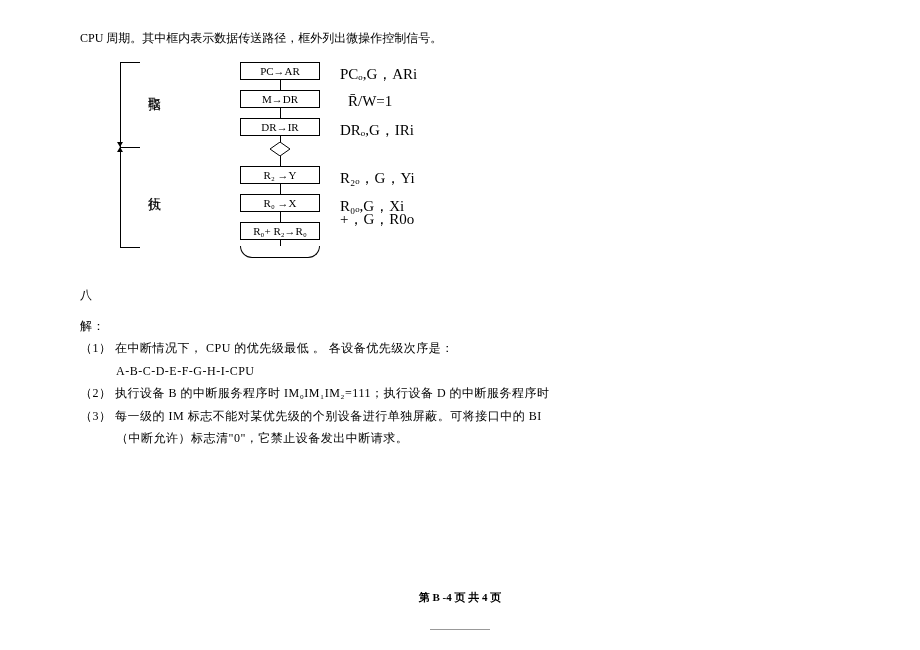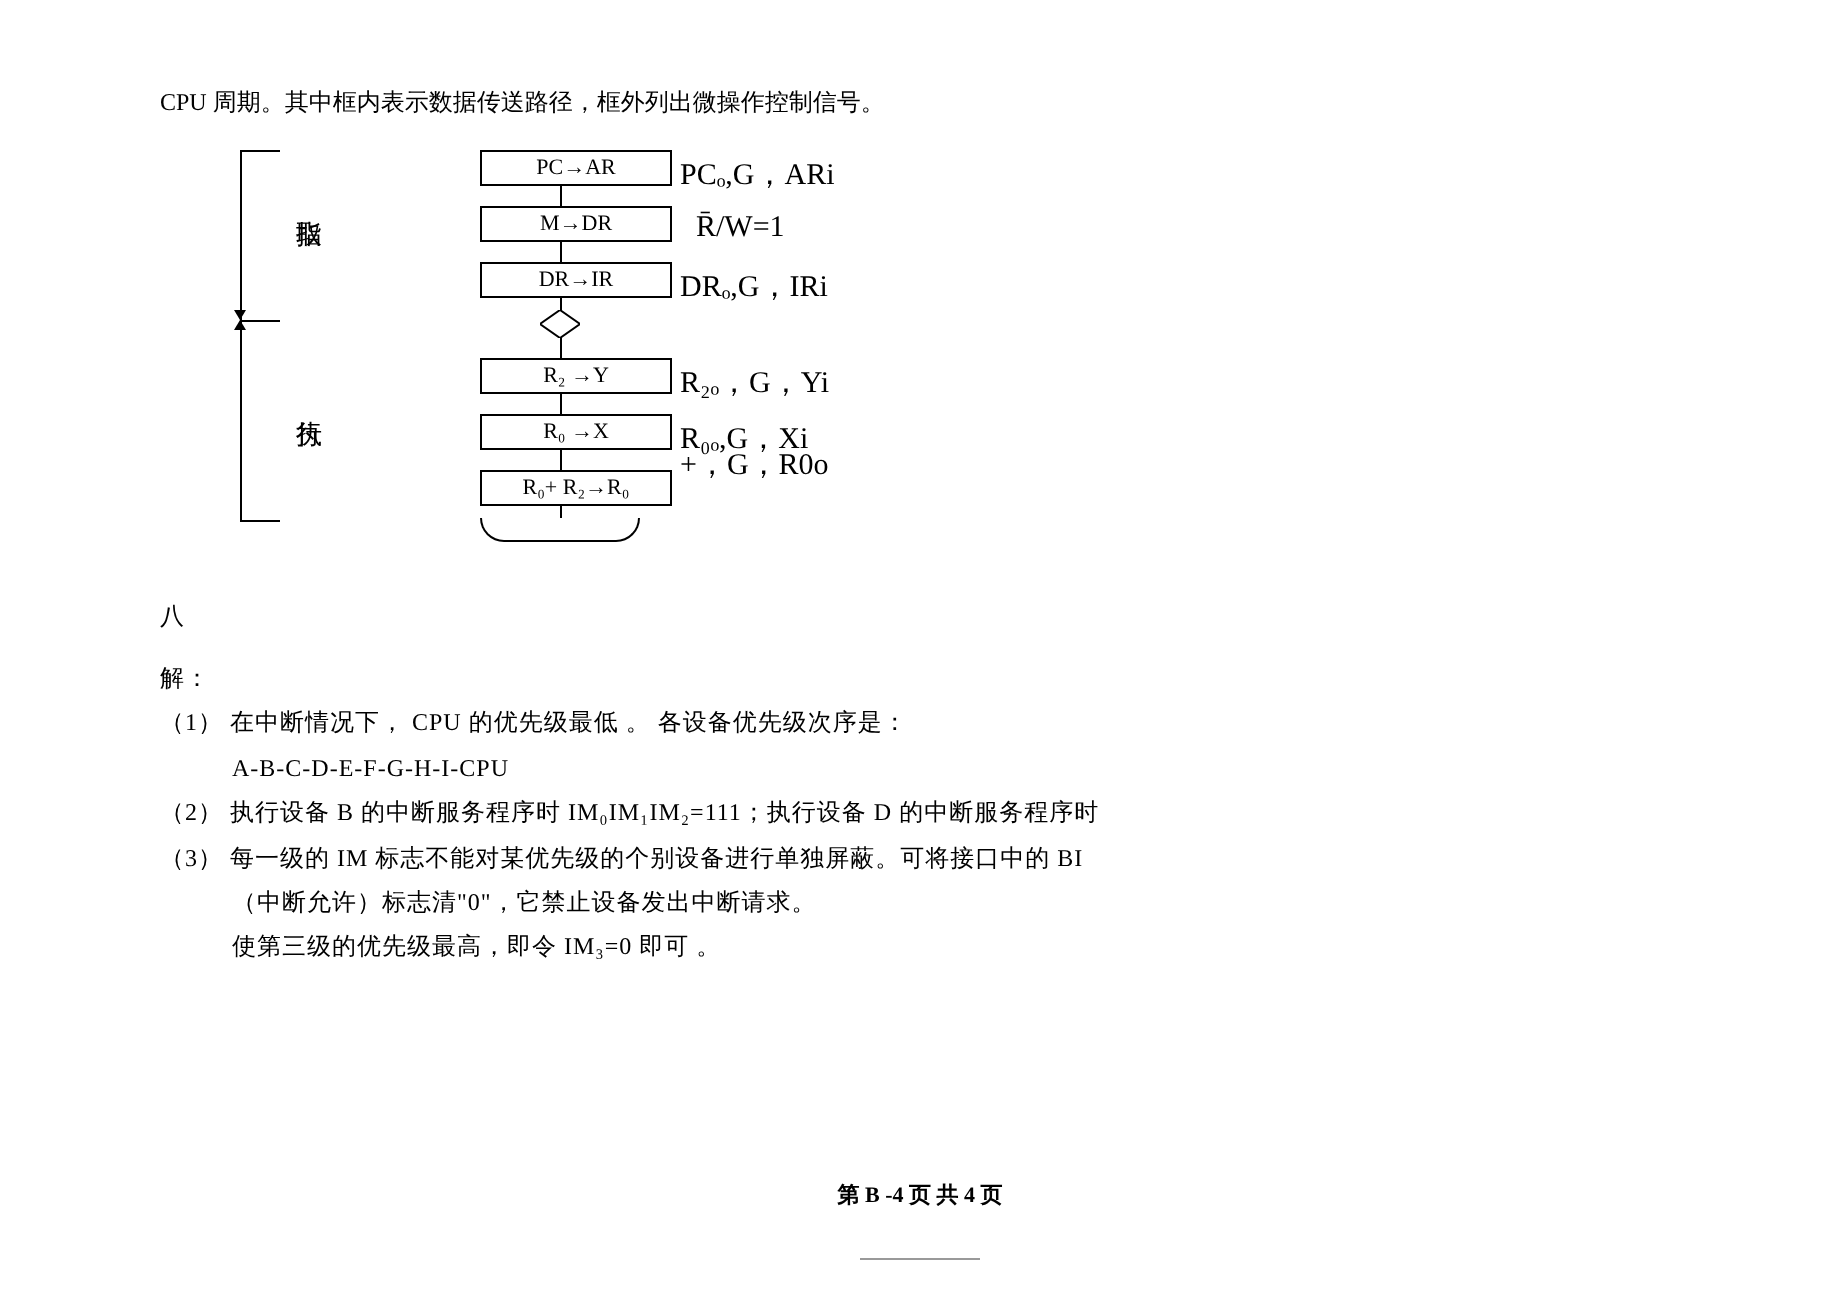--- a/index.html
+++ b/index.html
@@ -1,21 +1,21 @@
 <!DOCTYPE html>
 <html><head>
 <meta charset="utf-8">
 <style>
   * { margin: 0; padding: 0; box-sizing: border-box; }
   body { width: 920px; height: 650px; background: #fff; font-family: "SimSun", serif; font-size: 12px; color: #000; position: relative; }
-  .page { padding: 43px 80px; }
+  .page { padding: 30px 80px; }
   .intro { margin-bottom: 15px; }
   .flowchart-area { position: relative; height: 200px; margin-left: 30px; }
   .phase-label { position: absolute; left: 35px; writing-mode: vertical-rl; text-orientation: upright; font-size: 13px; }
-  .box { position: absolute; border: 1px solid #000; width: 96px; height: 18px; text-align: center; line-height: 16px; font-size: 11px; background: #fff; }
+  .box { position: absolute; border: 1px solid #000; width: 80px; height: 18px; text-align: center; line-height: 16px; font-size: 11px; background: #fff; }
   .annotation { position: absolute; font-size: 15px; }
   .diamond { position: absolute; width: 20px; height: 14px; }
   .diamond svg { width: 100%; height: 100%; }
   .vline { position: absolute; width: 1px; background: #000; }
   .end-shape { position: absolute; width: 80px; height: 12px; border: 1px solid #000; border-top: none; border-radius: 0 0 40px 40px; }
   .section-eight { margin-top: 25px; margin-left: 0; }
   .answers { margin-top: 12px; }
   .ans-line { margin-bottom: 2px; line-height: 1.7; letter-spacing: 0.5px; }
   .ans-indent { padding-left: 36px; }
   .footer { position: absolute; bottom: 45px; width: 100%; text-align: center; font-size: 11px; font-weight: bold; }
@@ -72,18 +72,17 @@
 
   <div class="section-eight">八</div>
 
   <div class="answers">
     <div class="ans-line">解：</div>
     <div class="ans-line">（1） 在中断情况下， CPU 的优先级最低 。 各设备优先级次序是：</div>
     <div class="ans-line ans-indent">A-B-C-D-E-F-G-H-I-CPU</div>
     <div class="ans-line">（2） 执行设备 B 的中断服务程序时 IM₀IM₁IM₂=111；执行设备 D 的中断服务程序时</div>
     <div class="ans-line">（3） 每一级的 IM 标志不能对某优先级的个别设备进行单独屏蔽。可将接口中的 BI</div>
     <div class="ans-line ans-indent">（中断允许）标志清"0"，它禁止设备发出中断请求。</div>
-    <div class="ans-line ans-indent">使第三级的优先级最高，即令 IM₃=0 即可  。</div>
   </div>
 </div>
 
 <div class="footer">第 B -4 页 共  4 页</div>
 <div class="hr-line"></div>
 
 </body></html>

